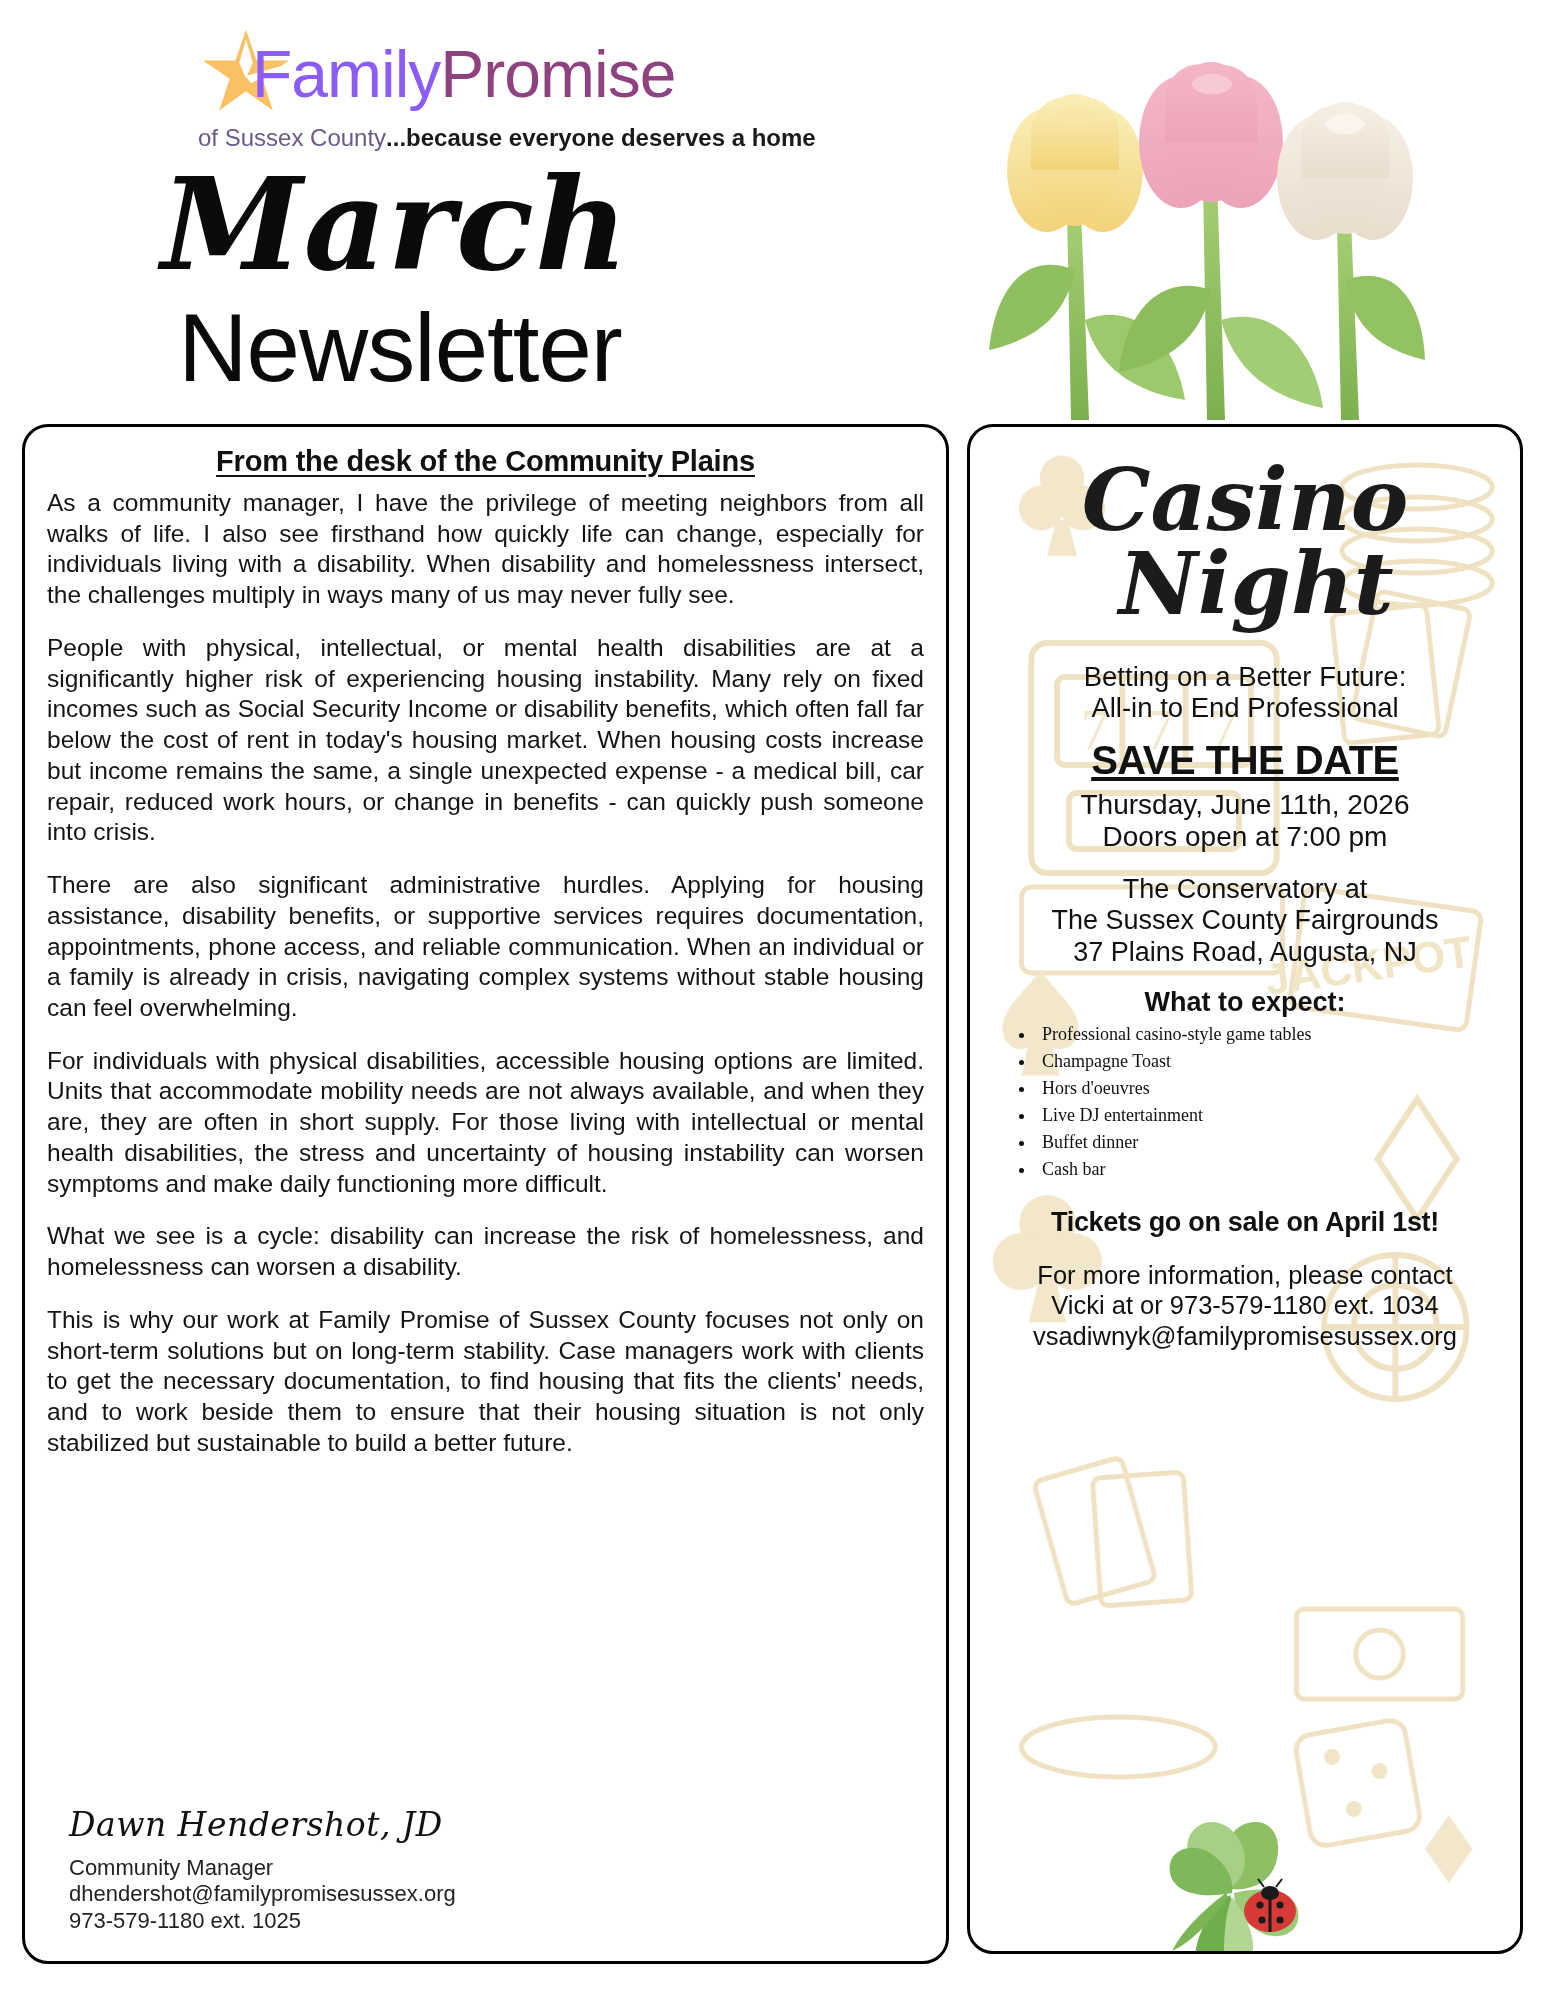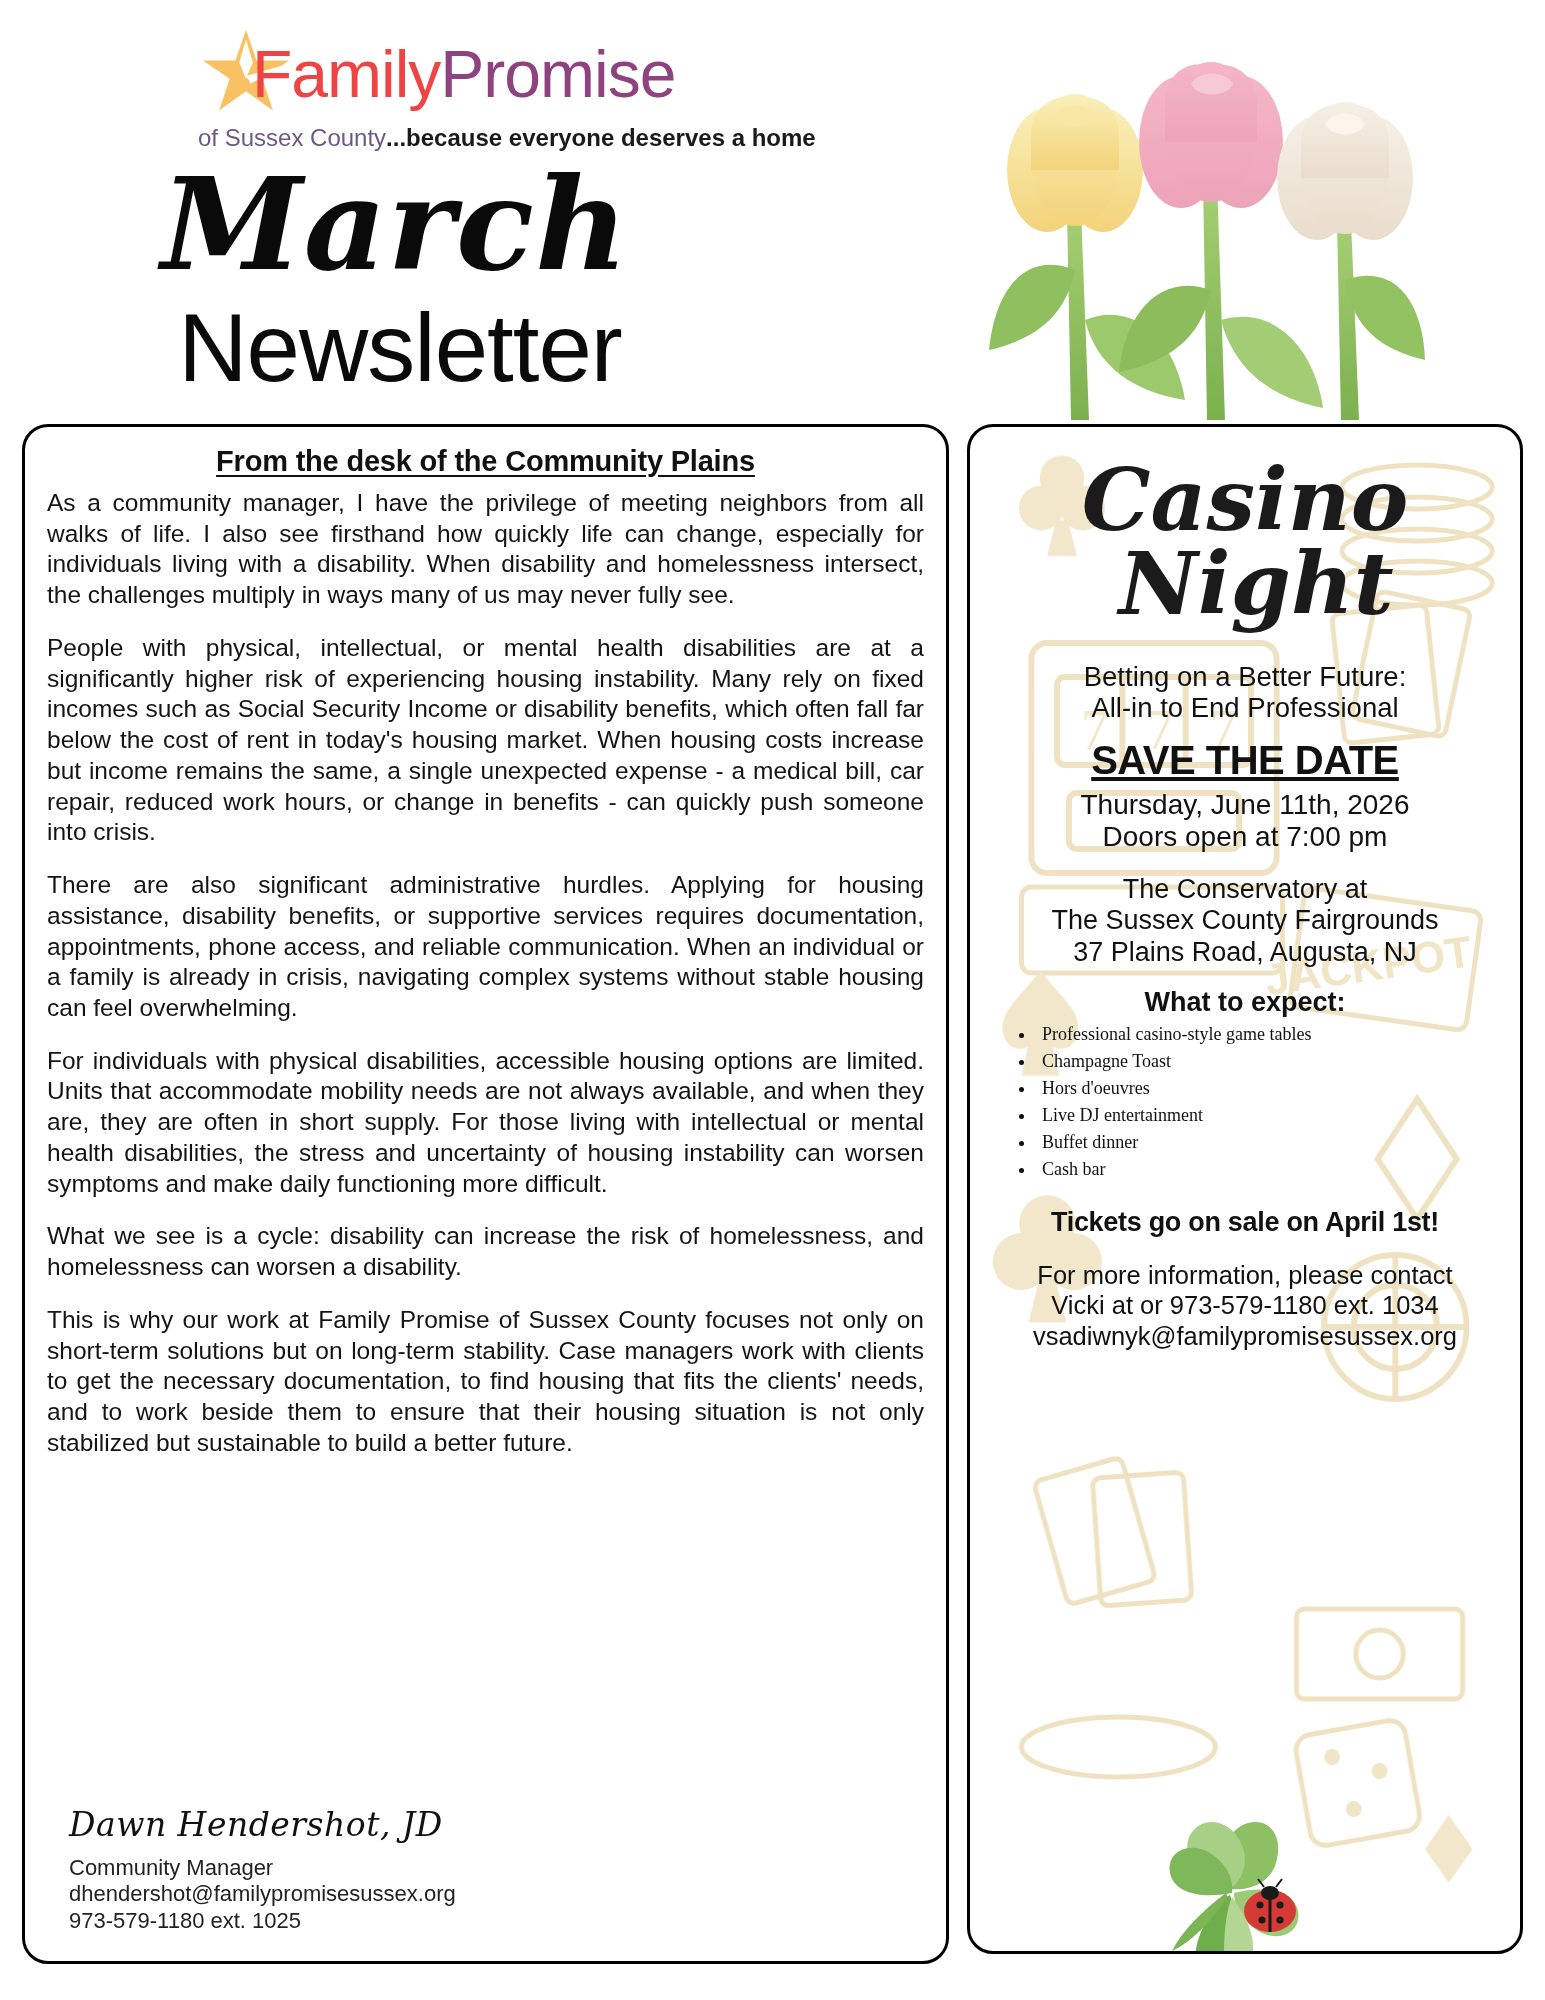--- a/index.html
+++ b/index.html
@@ -18,21 +18,21 @@
   #logo-block {
     position:absolute; left:190px; top:24px; width:620px;
   }
   #logo-row { position:relative; height:92px; }
   #star-icon { position:absolute; left:8px; top:2px; width:96px; height:96px; }
   #logo-wordmark {
     position:absolute; left:62px; top:12px;
     font-size:66px; letter-spacing:-1px; white-space:nowrap;
     font-family:"Liberation Sans", sans-serif; font-weight:400;
   }
-  #logo-wordmark .fam { color:#ef4444; }
+  #logo-wordmark .fam { color:#8b5cf6; }
   #logo-wordmark .pro { color:#8e4380; }
   #logo-tagline {
     position:absolute; left:8px; top:100px; width:612px;
     text-align:center; font-size:24px; white-space:nowrap;
   }
   #logo-tagline .county { color:#6b5a86; }
   #logo-tagline .because { color:#1a1a1a; font-weight:700; }
 
   #title-march {
     position:absolute; left:0; top:160px; width:790px; text-align:center;

